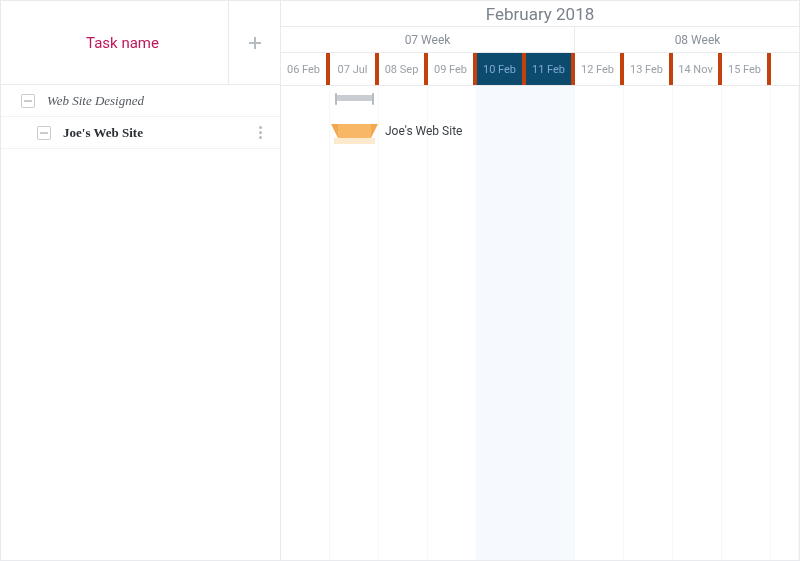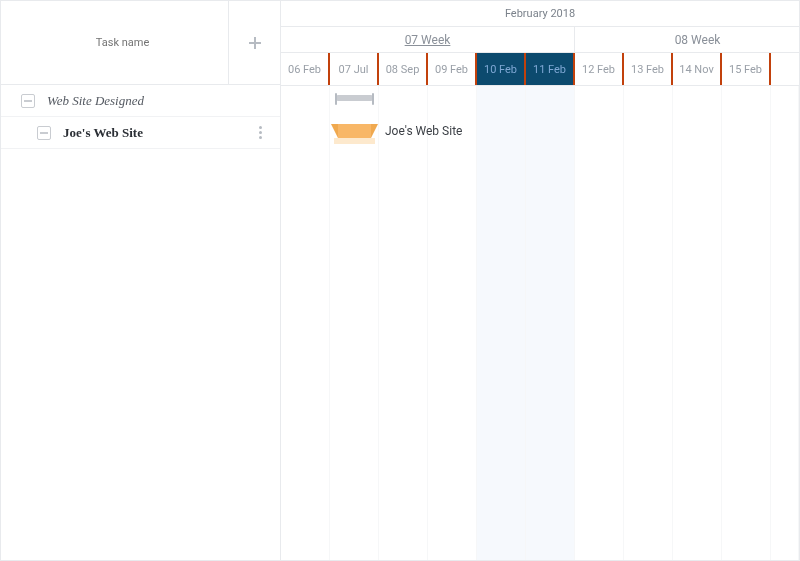--- a/index.html
+++ b/index.html
@@ -2,44 +2,44 @@
 <html><head>
 <meta charset="utf-8">
 <style>
   * { box-sizing: border-box; margin: 0; padding: 0; }
   html, body { width: 800px; height: 561px; font-family: -apple-system, BlinkMacSystemFont, "Segoe UI", Roboto, Arial, sans-serif; font-size: 13px; color: #3b3f45; background: #fff; }
   .app { width: 800px; height: 561px; display: flex; border: 1px solid #e8eaed; }
 
   
   .sidebar { width: 280px; flex: 0 0 280px; border-right: 1px solid #e8eaed; display: flex; flex-direction: column; }
   .sb-header { height: 84px; border-bottom: 1px solid #e8eaed; display: flex; align-items: center; }
-  .sb-header .label { flex: 1; display: flex; align-items: center; justify-content: center; color: #737373; font-size: 11px; height: 100%; padding-left: 16px; }
+  .sb-header .label { flex: 1; display: flex; align-items: center; justify-content: center; color: #be185d; font-size: 15px; height: 100%; padding-left: 16px; }
   .sb-header .add { width: 52px; height: 100%; border-left: 1px solid #e8eaed; display: flex; align-items: center; justify-content: center; color: #b6bbc2; cursor: pointer; }
   .plus-svg { width: 16px; height: 16px; stroke: #b6bbc2; stroke-width: 2; }
 
   .task-rows { flex: 1; }
   .task-row { height: 32px; display: flex; align-items: center; border-bottom: 1px solid #f1f2f4; padding-left: 20px; padding-right: 10px; position: relative; font-family: Liberation Serif, serif; }
   .collapse-box { width: 14px; height: 14px; border: 1px solid #c9ccd1; border-radius: 2px; display: flex; align-items: center; justify-content: center; margin-right: 12px; cursor: pointer; flex: 0 0 14px; }
   .collapse-box .minus { width: 8px; height: 2px; background: #c9ccd1; }
   .indent { width: 16px; flex: 0 0 16px; }
   .task-text { flex: 1; white-space: nowrap; overflow: hidden; text-overflow: ellipsis; }
   .italic { font-style: italic; color: #555a62; }
   .bold { font-weight: 600; color: #2b2f35; }
   .row-menu { width: 20px; display: flex; align-items: center; justify-content: center; cursor: pointer; }
   .dots { display: flex; flex-direction: column; align-items: center; }
   .dots span { width: 3px; height: 3px; background: #b6bbc2; border-radius: 50%; margin: 1px 0; }
 
   
   .timeline { flex: 1; display: flex; flex-direction: column; overflow: hidden; min-width: 0; }
   .tl-header { border-bottom: 1px solid #e8eaed; }
-  .month-row { height: 26px; display: flex; align-items: center; justify-content: center; border-bottom: 1px solid #e8eaed; color: #7b828b; font-size: 11px; }
+  .month-row { height: 26px; display: flex; align-items: center; justify-content: center; border-bottom: 1px solid #e8eaed; color: #7b828b; font-size: 17px; }
   .week-row { height: 26px; display: flex; border-bottom: 1px solid #e8eaed; }
   .week-cell { border-right: 1px solid #e8eaed; display: flex; align-items: center; justify-content: center; color: #8a9099; font-size: 12px; }
   .day-row { height: 32px; display: flex; }
-  .day-cell { width: 49px; flex: 0 0 49px; border-right: 2px solid #c2410c; display: flex; align-items: center; justify-content: center; color: #9aa0a8; font-size: 11px; }
+  .day-cell { width: 49px; flex: 0 0 49px; border-right: 4px solid #c2410c; display: flex; align-items: center; justify-content: center; color: #9aa0a8; font-size: 11px; }
   .day-cell.weekend { background: #0c4a6e; color: #7fa7d4; }
   .last-col { border-right: none; }
 
   .tl-body { flex: 1; position: relative; }
   .grid { position: absolute; inset: 0; display: flex; }
   .grid-col { width: 49px; flex: 0 0 49px; border-right: 1px solid #f6f7f8; }
   .grid-col.weekend-bg { background: #f6f9fd; }
 
   .gantt-rows { position: relative; }
   .gantt-row { height: 32px; border-bottom: 1px solid transparent; position: relative; }
@@ -136,21 +136,21 @@
         </div>
       </div>
 
     </div>
   </div>
 
   <div class="timeline">
     <div class="tl-header">
       <div class="month-row">February 2018</div>
       <div class="week-row" id="week-row">
-          <div class="week-cell" style="width: 294px; flex: 0 0 294px; text-decoration: underline;">07 Week</div>
+          <div class="week-cell" style="width: 294px; flex: 0 0 294px;">07 Week</div>
           <div class="week-cell last-col" style="width: 245px; flex: 0 0 245px;">08 Week</div>
         </div>
       <div class="day-row" id="day-row">
           <div class="day-cell">06 Feb</div>
           <div class="day-cell">07 Jul</div>
           <div class="day-cell">08 Sep</div>
           <div class="day-cell">09 Feb</div>
           <div class="day-cell weekend">10 Feb</div>
           <div class="day-cell weekend">11 Feb</div>
           <div class="day-cell">12 Feb</div>

